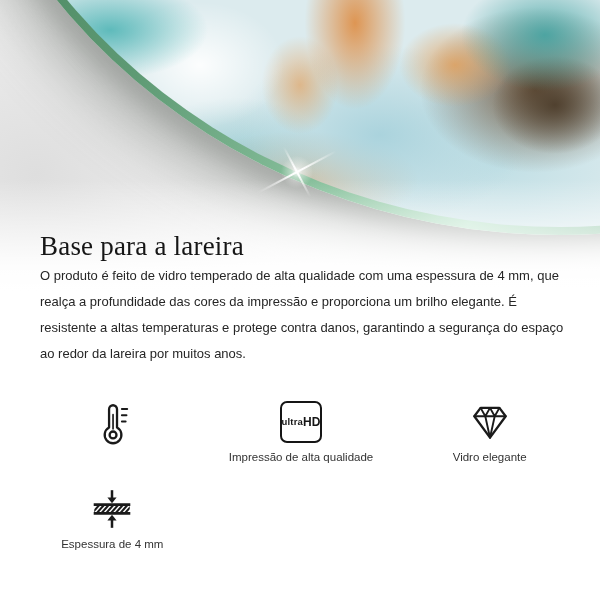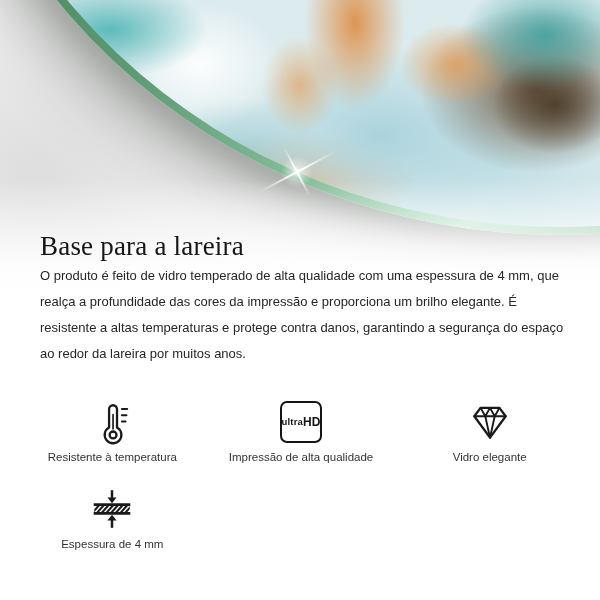--- a/index.html
+++ b/index.html
@@ -99,21 +99,20 @@
 
   <div class="feature">
     <div class="icon-box">
       <svg class="ic" width="46" height="46" viewBox="0 0 44 44">
         <path d="M19.2 27.3V9.8a3.8 3.8 0 0 1 7.6 0v17.5a8 8 0 1 1 -7.6 0Z"></path>
         <circle cx="23" cy="34.4" r="3.3"></circle>
         <line x1="23" y1="15" x2="23" y2="28.5" stroke-width="1.6"></line>
         <path d="M31.5 9.5h5M31.5 15.5h4.3M31.5 21.5h3.5" stroke-width="2"></path>
       </svg>
     </div>
-    <div class="feature-label">Resistente à temperatura</div>
   </div>
 
   <div class="feature">
     <div class="icon-box">
       <div class="uhd">
         <div class="t1">ultra</div>
         <div class="t2">HD</div>
       </div>
     </div>
     <div class="feature-label">Impressão de alta qualidade</div>

